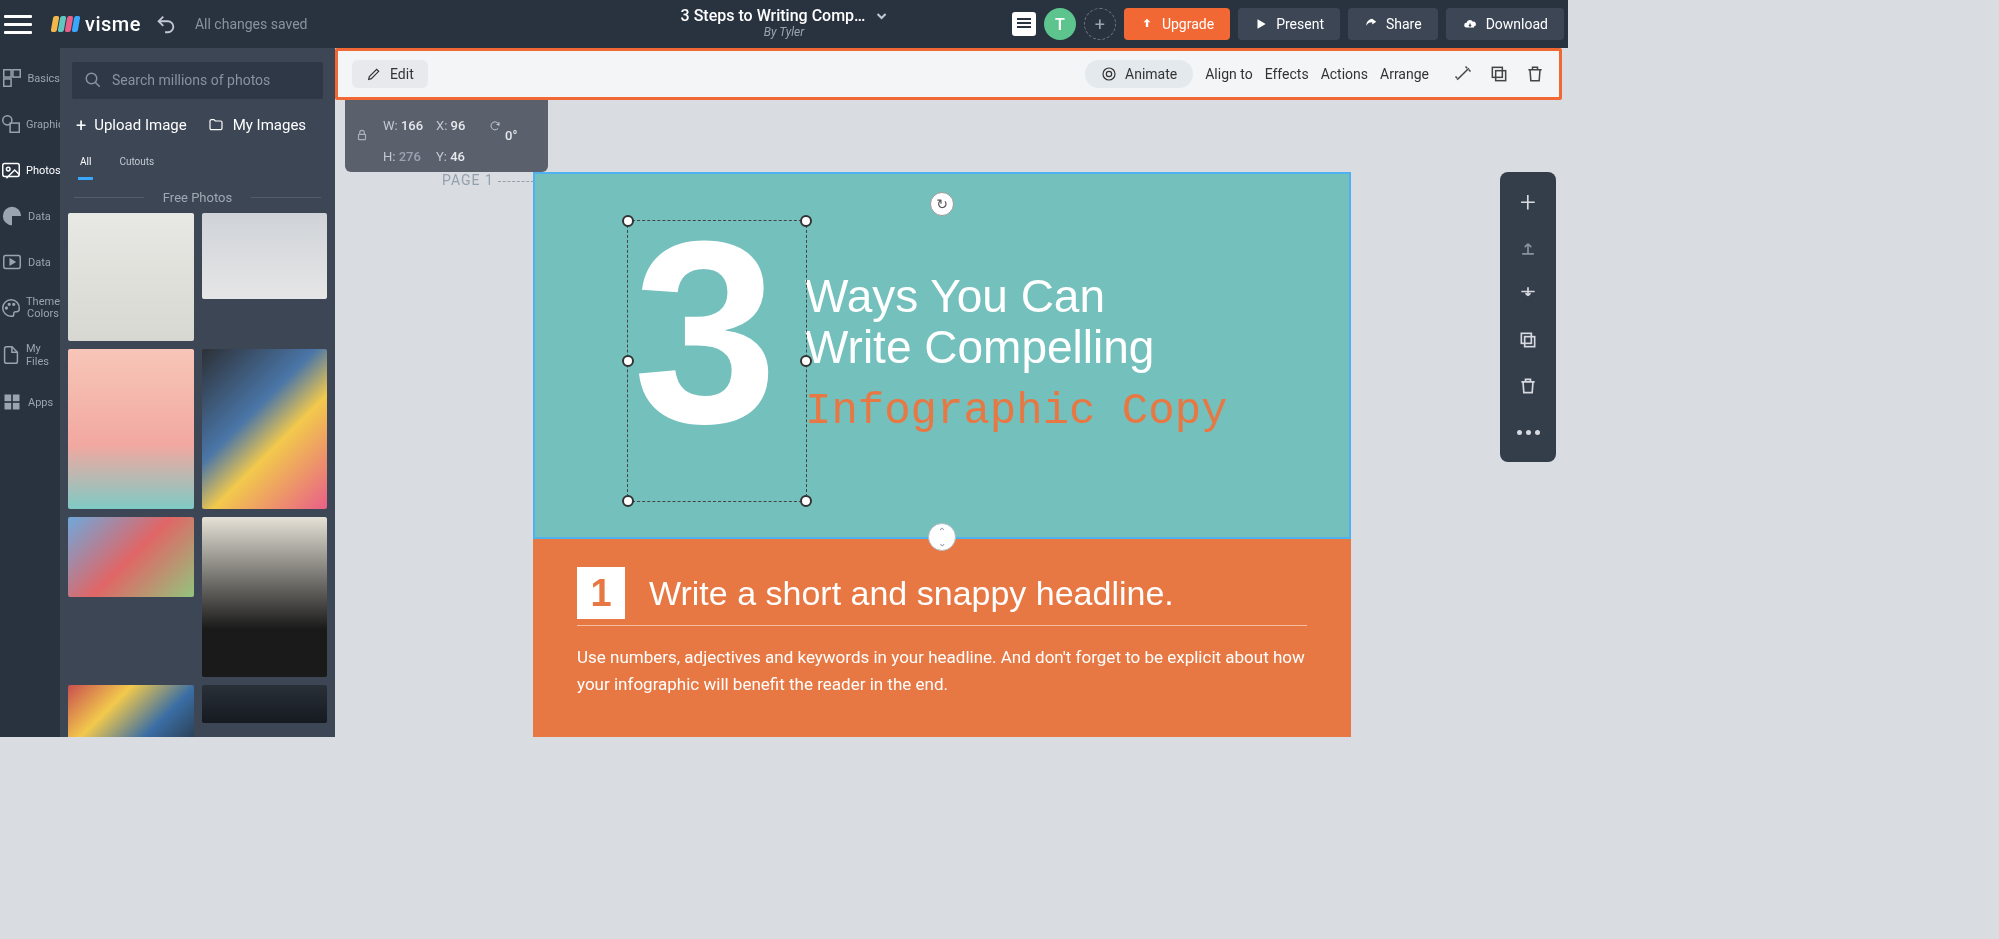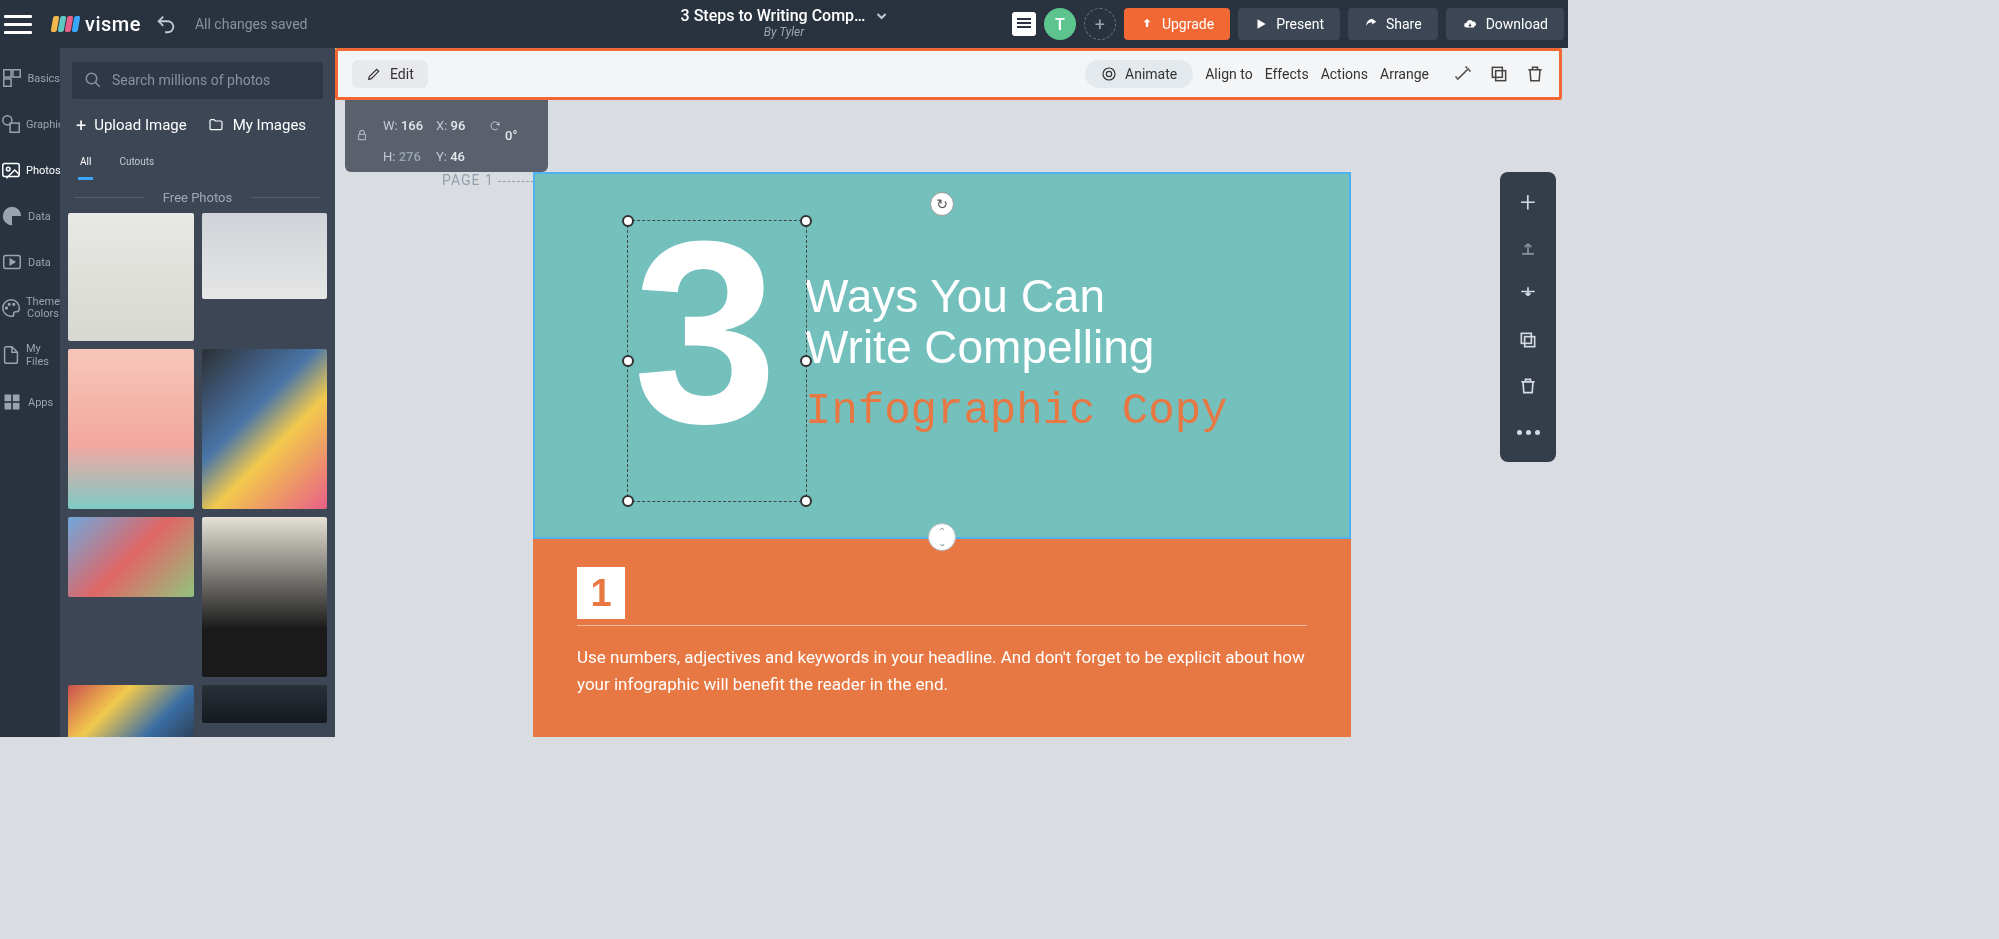--- a/index.html
+++ b/index.html
@@ -334,20 +334,21 @@
           <div class="h" style="right:-6px;top:50%;margin-top:-6px"></div>
       </div>
       <div class="expand-handle">
           <span>⌃</span>
           <span style="transform:rotate(180deg)">⌃</span>
         </div>
     </div>
     <div class="body-block">
       <div class="step-row">
         <div class="step-num">1</div>
+        <div class="step-title">Write a short and snappy headline.</div>
       </div>
       <div class="step-body">Use numbers, adjectives and keywords in your headline. And don't forget to be explicit about how your infographic will benefit the reader in the end.</div>
     </div>
   </div>
 </div>
 
 <div class="right-tools">
   <div class="rt-btn plus">+</div>
   <div class="rt-btn">
       <svg width="20" height="20" viewBox="0 0 24 24" fill="none" stroke="#8a92a0" stroke-width="2">

